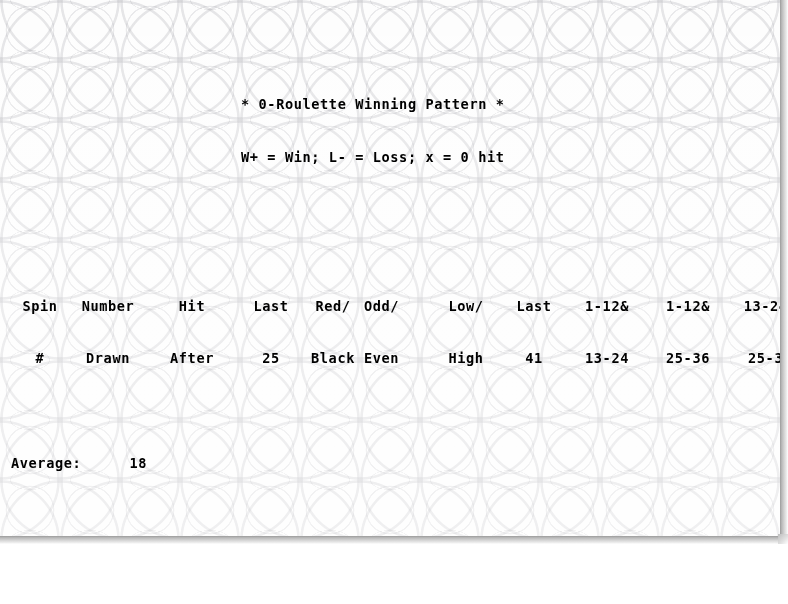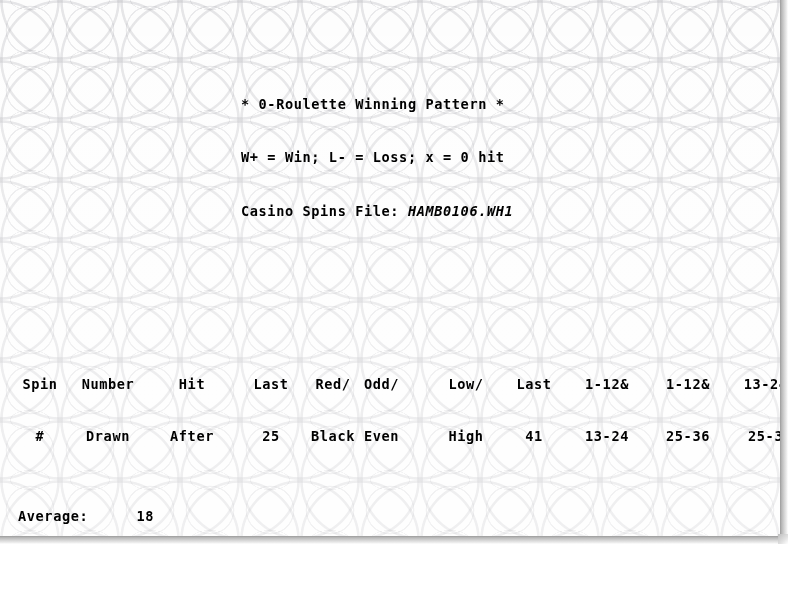--- a/index.html
+++ b/index.html
@@ -77,25 +77,25 @@
     letter-spacing: 0.6px;
     white-space: pre;
   }
   .report .line { height: 17.4px; }
 
   .title-block { margin-top: 9px; padding-left: 241px; }
   .title-block .line { height: 18.6px; }
   .fname { font-style: italic; }
 
   .head-block { margin-top: 8px; padding-left: 8px; }
-  .stats-block { padding-left: 18px; }
+  .stats-block { padding-left: 11px; }
 
   .h-spin   { display:inline-block; width: 64px;  text-align: center;}
   .h-num    { display:inline-block; width: 72px;  text-align: center;}
-  .h-hit    { display:inline-block; width: 96px;  text-align: center; margin-top: 25px;}
+  .h-hit    { display:inline-block; width: 96px;  text-align: center;}
   .h-l25    { display:inline-block; width: 62px;  text-align: center;}
   .h-rb     { display:inline-block; width: 62px;  text-align: center;}
   .h-oe     { display:inline-block; width: 68px;  }
   .h-lh     { display:inline-block; width: 68px;  text-align: center;}
   .h-l41    { display:inline-block; width: 68px;  text-align: center;}
   .h-d1     { display:inline-block; width: 78px;  text-align: center;}
   .h-d2     { display:inline-block; width: 84px;  text-align: center;}
   .h-d3     { display:inline-block; width: 80px;  text-align: center;}
 
   .s-label  { display:inline-block; width: 108px; text-align: left; }
@@ -107,21 +107,20 @@
 <div id="app">
 
   <div class="wallpaper"></div>
   <div class="wallpaper-fade"></div>
 
   <div class="report">
 
     <div class="title-block">
       <div class="line">* 0-Roulette Winning Pattern *</div>
       <div class="line">W+ = Win; L- = Loss; x = 0 hit</div>
-      <div class="line"><span>Casino Spins File: </span><span class="fname">HAMB0106.WH1</span></div>
     </div>
 
     <div class="head-block">
       <div class="line"><span class="h-spin">Spin</span><span class="h-num">Number</span><span class="h-hit">Hit</span><span class="h-l25">Last</span><span class="h-rb">Red/</span><span class="h-oe">Odd/</span><span class="h-lh">Low/</span><span class="h-l41">Last</span><span class="h-d1">1-12&amp;</span><span class="h-d2">1-12&amp;</span><span class="h-d3">13-24&amp;</span></div>
       <div class="line"><span class="h-spin">#</span><span class="h-num">Drawn</span><span class="h-hit">After</span><span class="h-l25">25</span><span class="h-rb">Black</span><span class="h-oe">Even</span><span class="h-lh">High</span><span class="h-l41">41</span><span class="h-d1">13-24</span><span class="h-d2">25-36</span><span class="h-d3">25-36</span></div>
     </div>
 
     <div class="stats-block"><div class="line"><span class="s-label">Average:</span><span class="s-value">18</span></div></div>
 
     

